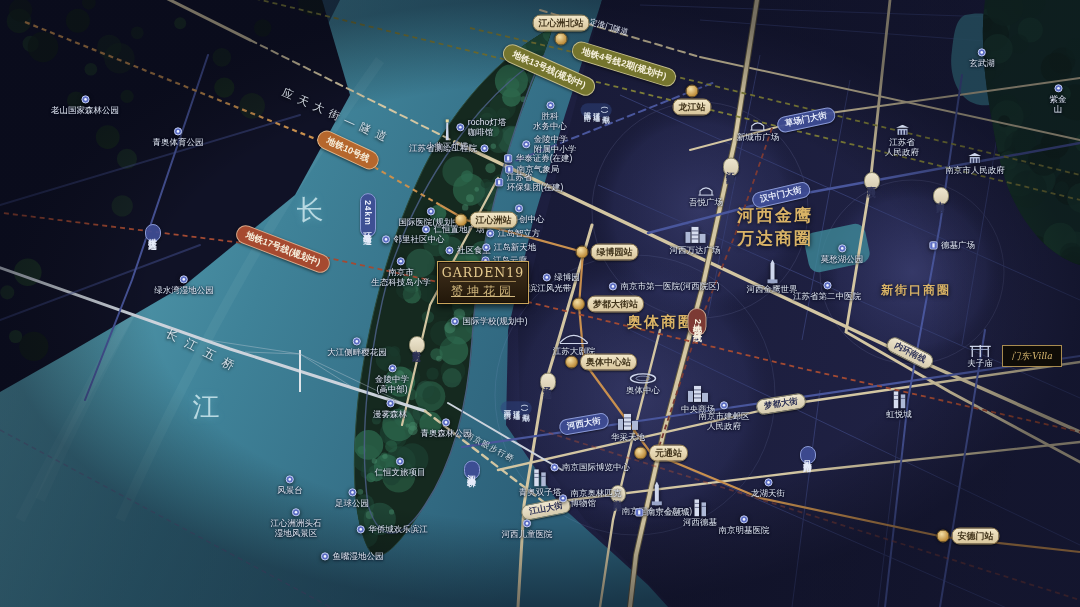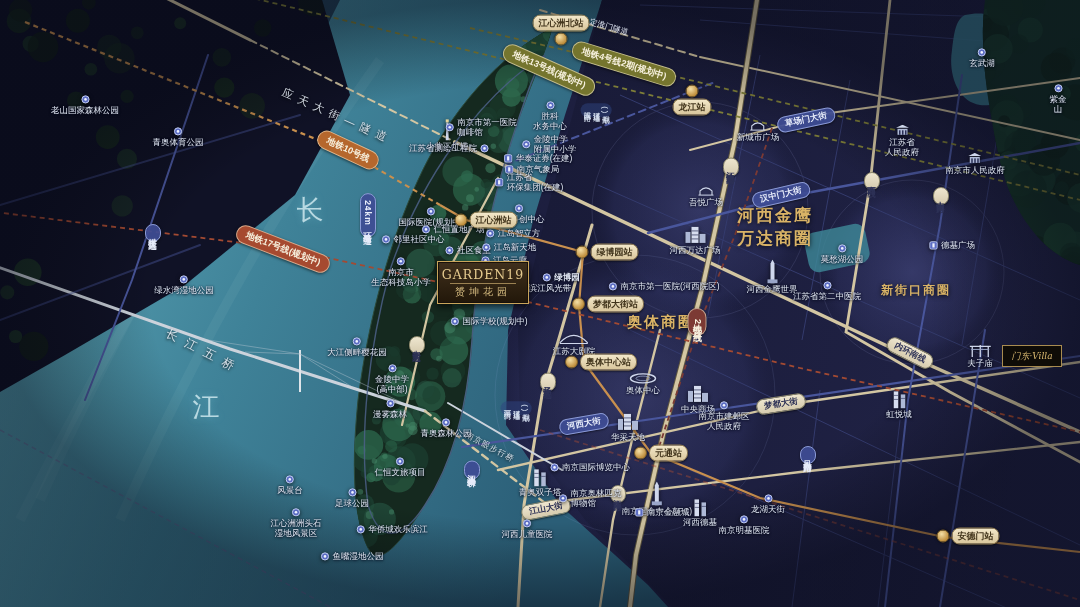--- a/index.html
+++ b/index.html
@@ -36,21 +36,21 @@
             white-space:nowrap;text-shadow:0 1px 3px rgba(0,0,0,.9);z-index:18;}
   .vnote{position:absolute;transform:translate(-50%,-50%);display:flex;gap:1px;background:rgba(45,68,128,.5);
          border-radius:8px;padding:3px 2px;z-index:22;}
   .vcol{writing-mode:vertical-rl;font-size:7.5px;color:#d9e4f4;letter-spacing:.5px;line-height:1.1;}
   
   #project-plaque{position:absolute;left:437px;top:261px;width:90px;height:41px;z-index:50;
      background:linear-gradient(#40301d,#221709);border:1px solid #c9a55a;box-shadow:0 3px 7px rgba(0,0,0,.7),inset 0 0 0 1px #17100a;
      display:flex;flex-direction:column;align-items:center;justify-content:center;gap:1px;}
   #project-plaque .en{font-family:"DejaVu Serif",serif;font-size:12.5px;letter-spacing:1px;color:#e6cb8f;}
   #project-plaque .rule{width:66px;height:1px;background:#9c8252;}
-  #project-plaque .cn{font-size:10px;letter-spacing:4px;color:#d2b87e;}
+  #project-plaque .cn{font-size:12px;letter-spacing:4px;color:#d2b87e;text-decoration:underline;}
   #mendong-plaque{position:absolute;left:1002px;top:345px;width:58px;height:20px;z-index:50;
      background:#0f0c07;border:1px solid #a98c50;display:flex;align-items:center;justify-content:center;
      font-family:"DejaVu Serif",serif;font-style:italic;font-size:9px;color:#d9b870;}
   
   .rc{stroke:#d3c6a2;fill:none;stroke-linecap:round;}
   .w2{stroke-width:2}.w22{stroke-width:2.2}.w24{stroke-width:2.4}.w28{stroke-width:2.8}.w3{stroke-width:3}.w35{stroke-width:3.5}.w4{stroke-width:4}
   .dash{stroke-dasharray:7 5;}
   .rb{stroke:#49569c;fill:none;stroke-linecap:round;}
   .rcase{stroke:#5e5640;stroke-width:6;fill:none;stroke-linecap:round;}
   .rbridge{stroke:#ccd3dc;stroke-width:3;fill:none;stroke-linecap:round;}
@@ -498,21 +498,21 @@
             <circle cx="4.5" cy="4.5" r="3.6" fill="#5b6cc2" stroke="#cdd7fa" stroke-width="0.9"></circle>
             <circle cx="4.5" cy="4.5" r="1.3" fill="#eef2ff"></circle>
           </svg></span><span>华侨城欢乐滨江</span></div>
       <div class="poi" style="left: 447px; top: 135px;"><span class="micon"><svg width="9" height="22" viewBox="0 0 9 22">
             <polygon points="3,22 3.6,4 5.4,4 6,22" fill="#cfd7ec"></polygon>
             <rect x="3" y="1" width="3" height="3" fill="#e8d9a0"></rect>
           </svg></span><span>小黄丁灯塔</span></div>
       <div class="poi row" style="left: 481px; top: 127px;"><span class="micon"><svg width="9" height="9" viewBox="0 0 9 9">
             <circle cx="4.5" cy="4.5" r="3.6" fill="#5b6cc2" stroke="#cdd7fa" stroke-width="0.9"></circle>
             <circle cx="4.5" cy="4.5" r="1.3" fill="#eef2ff"></circle>
-          </svg></span><span>南京市第一医院
+          </svg></span><span>rocho灯塔
 咖啡馆</span></div>
       <div class="poi row" style="left: 449px; top: 148px;"><span>江苏省测绘工程院</span><span class="micon"><svg width="9" height="9" viewBox="0 0 9 9">
             <circle cx="4.5" cy="4.5" r="3.6" fill="#5b6cc2" stroke="#cdd7fa" stroke-width="0.9"></circle>
             <circle cx="4.5" cy="4.5" r="1.3" fill="#eef2ff"></circle>
           </svg></span></div>
       <div class="poi" style="left: 550px; top: 116px;"><span class="micon"><svg width="9" height="9" viewBox="0 0 9 9">
             <circle cx="4.5" cy="4.5" r="3.6" fill="#5b6cc2" stroke="#cdd7fa" stroke-width="0.9"></circle>
             <circle cx="4.5" cy="4.5" r="1.3" fill="#eef2ff"></circle>
           </svg></span><span>胜科
 水务中心</span></div>
@@ -559,21 +559,21 @@
             <circle cx="4.5" cy="4.5" r="1.3" fill="#eef2ff"></circle>
           </svg></span><span>江岛智立方</span></div>
       <div class="poi row" style="left: 509px; top: 247px;"><span class="micon"><svg width="9" height="9" viewBox="0 0 9 9">
             <circle cx="4.5" cy="4.5" r="3.6" fill="#5b6cc2" stroke="#cdd7fa" stroke-width="0.9"></circle>
             <circle cx="4.5" cy="4.5" r="1.3" fill="#eef2ff"></circle>
           </svg></span><span>江岛新天地</span></div>
       <div class="poi row" style="left: 504px; top: 260px;"><span class="micon"><svg width="9" height="9" viewBox="0 0 9 9">
             <circle cx="4.5" cy="4.5" r="3.6" fill="#5b6cc2" stroke="#cdd7fa" stroke-width="0.9"></circle>
             <circle cx="4.5" cy="4.5" r="1.3" fill="#eef2ff"></circle>
           </svg></span><span>江岛云廊</span></div>
-      <div class="poi row" style="left: 561px; top: 277px; font-weight: bold;"><span class="micon"><svg width="9" height="9" viewBox="0 0 9 9">
+      <div class="poi row" style="left: 561px; top: 277px;"><span class="micon"><svg width="9" height="9" viewBox="0 0 9 9">
             <circle cx="4.5" cy="4.5" r="3.6" fill="#5b6cc2" stroke="#cdd7fa" stroke-width="0.9"></circle>
             <circle cx="4.5" cy="4.5" r="1.3" fill="#eef2ff"></circle>
           </svg></span><span>绿博园</span></div>
       <div class="poi row" style="left: 544px; top: 288px;"><span class="micon"><svg width="9" height="9" viewBox="0 0 9 9">
             <circle cx="4.5" cy="4.5" r="3.6" fill="#5b6cc2" stroke="#cdd7fa" stroke-width="0.9"></circle>
             <circle cx="4.5" cy="4.5" r="1.3" fill="#eef2ff"></circle>
           </svg></span><span>滨江风光带</span></div>
       <div class="poi row" style="left: 489px; top: 321px;"><span class="micon"><svg width="9" height="9" viewBox="0 0 9 9">
             <circle cx="4.5" cy="4.5" r="3.6" fill="#5b6cc2" stroke="#cdd7fa" stroke-width="0.9"></circle>
             <circle cx="4.5" cy="4.5" r="1.3" fill="#eef2ff"></circle>
@@ -713,21 +713,21 @@
             <rect x="0.8" y="0.8" width="7.4" height="7.4" rx="1.6" fill="#5b6cc2" stroke="#cdd7fa" stroke-width="0.8"></rect>
             <rect x="3.4" y="2.4" width="2.2" height="4.2" fill="#eef2ff"></rect>
           </svg></span><span>南京金融城</span></div>
       <div class="poi" style="left: 700px; top: 512px; font-family: Liberation Serif, serif;"><span class="micon"><svg width="16" height="20" viewBox="0 0 16 20">
             <rect x="2.5" y="3" width="4.5" height="17" fill="#d6ddef"></rect>
             <rect x="9.5" y="6" width="4.5" height="14" fill="#aeb9d6"></rect>
             <line x1="2.5" y1="7" x2="7" y2="7" stroke="#2a2f55" stroke-width="0.6"></line>
             <line x1="2.5" y1="11" x2="7" y2="11" stroke="#2a2f55" stroke-width="0.6"></line>
             <line x1="9.5" y1="10" x2="14" y2="10" stroke="#2a2f55" stroke-width="0.6"></line>
           </svg></span><span>河西德基</span></div>
-      <div class="poi" style="left: 768px; top: 504px;"><span class="micon"><svg width="9" height="9" viewBox="0 0 9 9">
+      <div class="poi" style="left: 768px; top: 488px;"><span class="micon"><svg width="9" height="9" viewBox="0 0 9 9">
             <circle cx="4.5" cy="4.5" r="3.6" fill="#5b6cc2" stroke="#cdd7fa" stroke-width="0.9"></circle>
             <circle cx="4.5" cy="4.5" r="1.3" fill="#eef2ff"></circle>
           </svg></span><span>龙湖天街</span></div>
       <div class="poi" style="left: 744px; top: 525px;"><span class="micon"><svg width="9" height="9" viewBox="0 0 9 9">
             <circle cx="4.5" cy="4.5" r="3.6" fill="#5b6cc2" stroke="#cdd7fa" stroke-width="0.9"></circle>
             <circle cx="4.5" cy="4.5" r="1.3" fill="#eef2ff"></circle>
           </svg></span><span>南京明基医院</span></div>
       <div class="station below" style="left: 561px; top: 30px;">
         <span class="pill">江心洲北站</span>
         <span class="gdot"></span>

